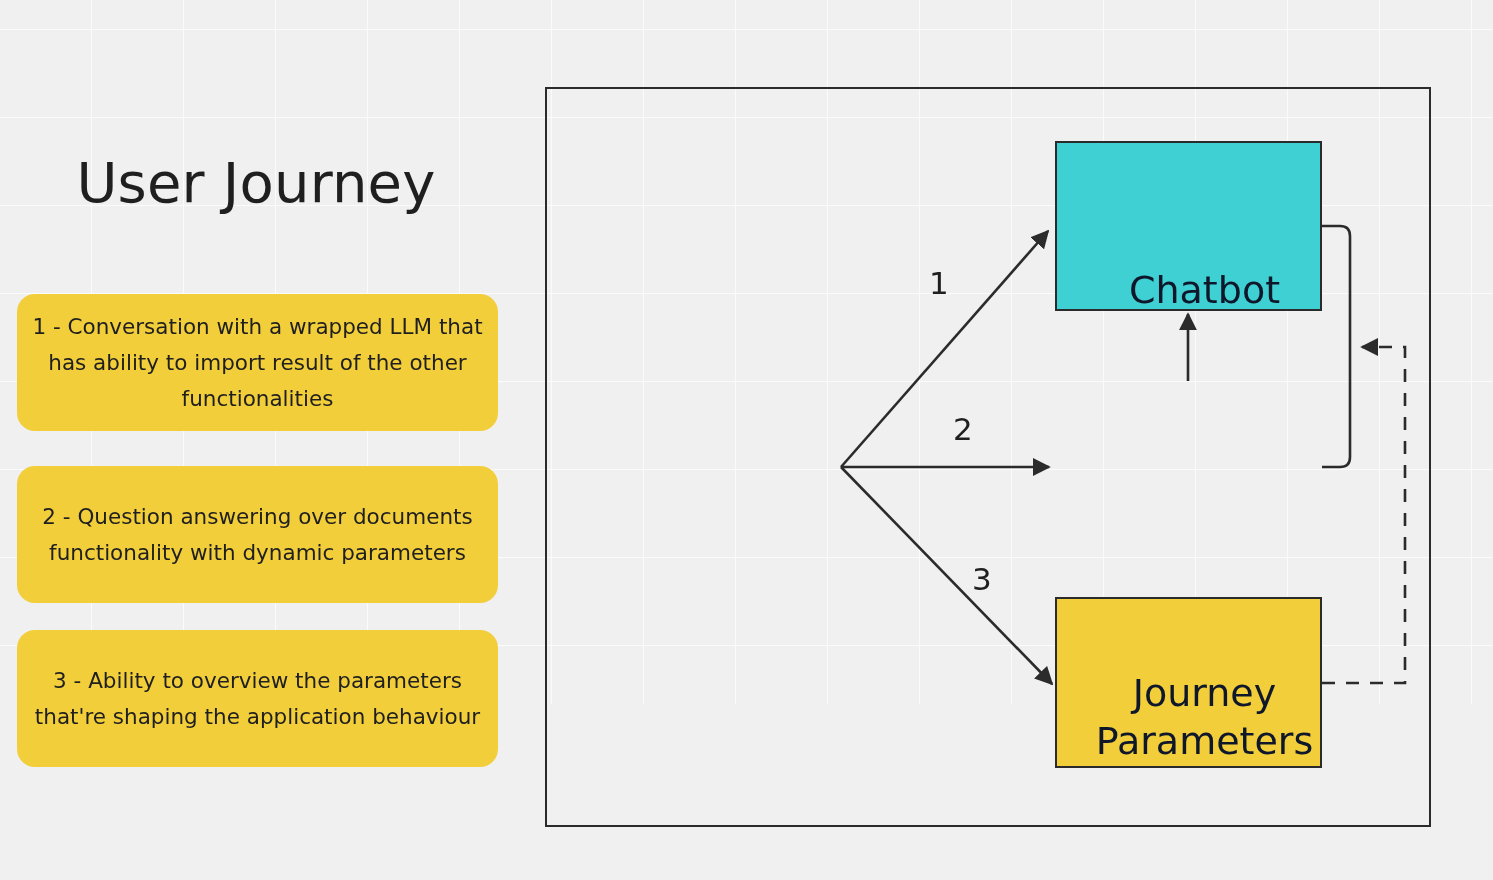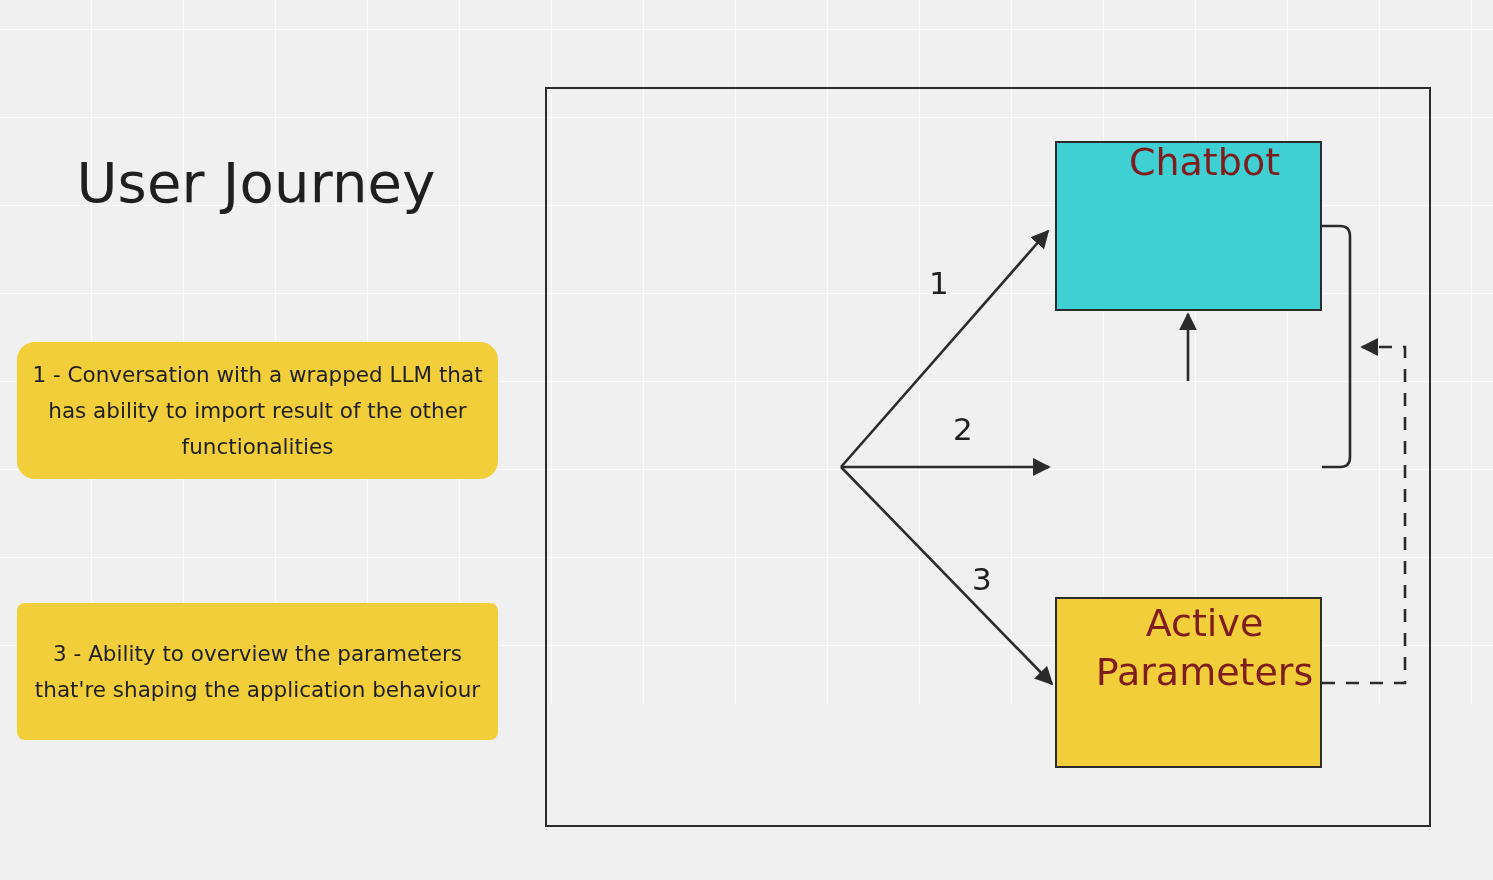--- a/index.html
+++ b/index.html
@@ -51,46 +51,46 @@
     border-radius: 18px;
     color: #1f1f1f;
     font-size: 21.5px;
     line-height: 36px;
     text-align: center;
     padding: 13px 14px;
     display: flex;
     align-items: center;
     justify-content: center;
   }
-  #callout-1 { top: 294px; height: 137px; margin-top: 48px; }
+  #callout-1 { top: 294px; height: 137px; }
   #callout-2 { top: 466px; height: 137px; }
-  #callout-3 { top: 603px; height: 137px; border-radius: 8px; }
+  #callout-3 { top: 630px; height: 137px; }
 
   
   #diagram-container {
     position: absolute;
     left: 545px;
     top: 87px;
     width: 886px;
     height: 740px;
     border: 2px solid #2b2b2b;
     box-sizing: border-box;
     background: transparent;
   }
 
   
   .node {
     position: absolute;
     box-sizing: border-box;
     border: 2px solid #2b2b2b;
     display: flex;
-    align-items: flex-start;
+    align-items: flex-end;
     justify-content: center;
     text-align: center;
-    color: #7f1d1d;
+    color: #0f172a;
     font-size: 38px;
     line-height: 1.0;
     font-weight: 400;
     z-index: 4;
     padding-left: 32px;
   }
   .node .node-label { display: block; padding: 0 6px; }
 
   #node-user {
     left: 572px; top: 384px;
@@ -137,20 +137,23 @@
 </head>
 <body>
 
 <div id="canvas">
 
   <div id="page-title">User Journey</div>
 
   <div class="callout" id="callout-1">
     <span>1 - Conversation with a wrapped LLM that has ability to import result of the other functionalities</span>
   </div>
+  <div class="callout" id="callout-2">
+    <span>2 - Question answering over documents functionality with dynamic parameters</span>
+  </div>
   <div class="callout" id="callout-3">
     <span>3 - Ability to overview the parameters that're shaping the application behaviour</span>
   </div>
 
   <div id="diagram-container"></div>
 
   <svg id="edge-layer" width="1493" height="880" viewBox="0 0 1493 880">
     <defs>
       <marker id="arrow-solid" viewBox="0 0 10 10" refX="9" refY="5" markerWidth="7" markerHeight="7" orient="auto-start-reverse">
         <path d="M 0 0 L 10 5 L 0 10 z" fill="#2b2b2b"></path>
@@ -177,16 +180,16 @@
   <div class="edge-label" id="edge-label-2">2</div>
   <div class="edge-label" id="edge-label-3">3</div>
 
 
   <div class="node" id="node-chatbot">
     <span class="node-label">Chatbot</span>
   </div>
 
 
   <div class="node" id="node-active-parameters">
-    <span class="node-label">Active Parameters</span>
+    <span class="node-label">Journey Parameters</span>
   </div>
 
 </div>
 
 </body></html>

